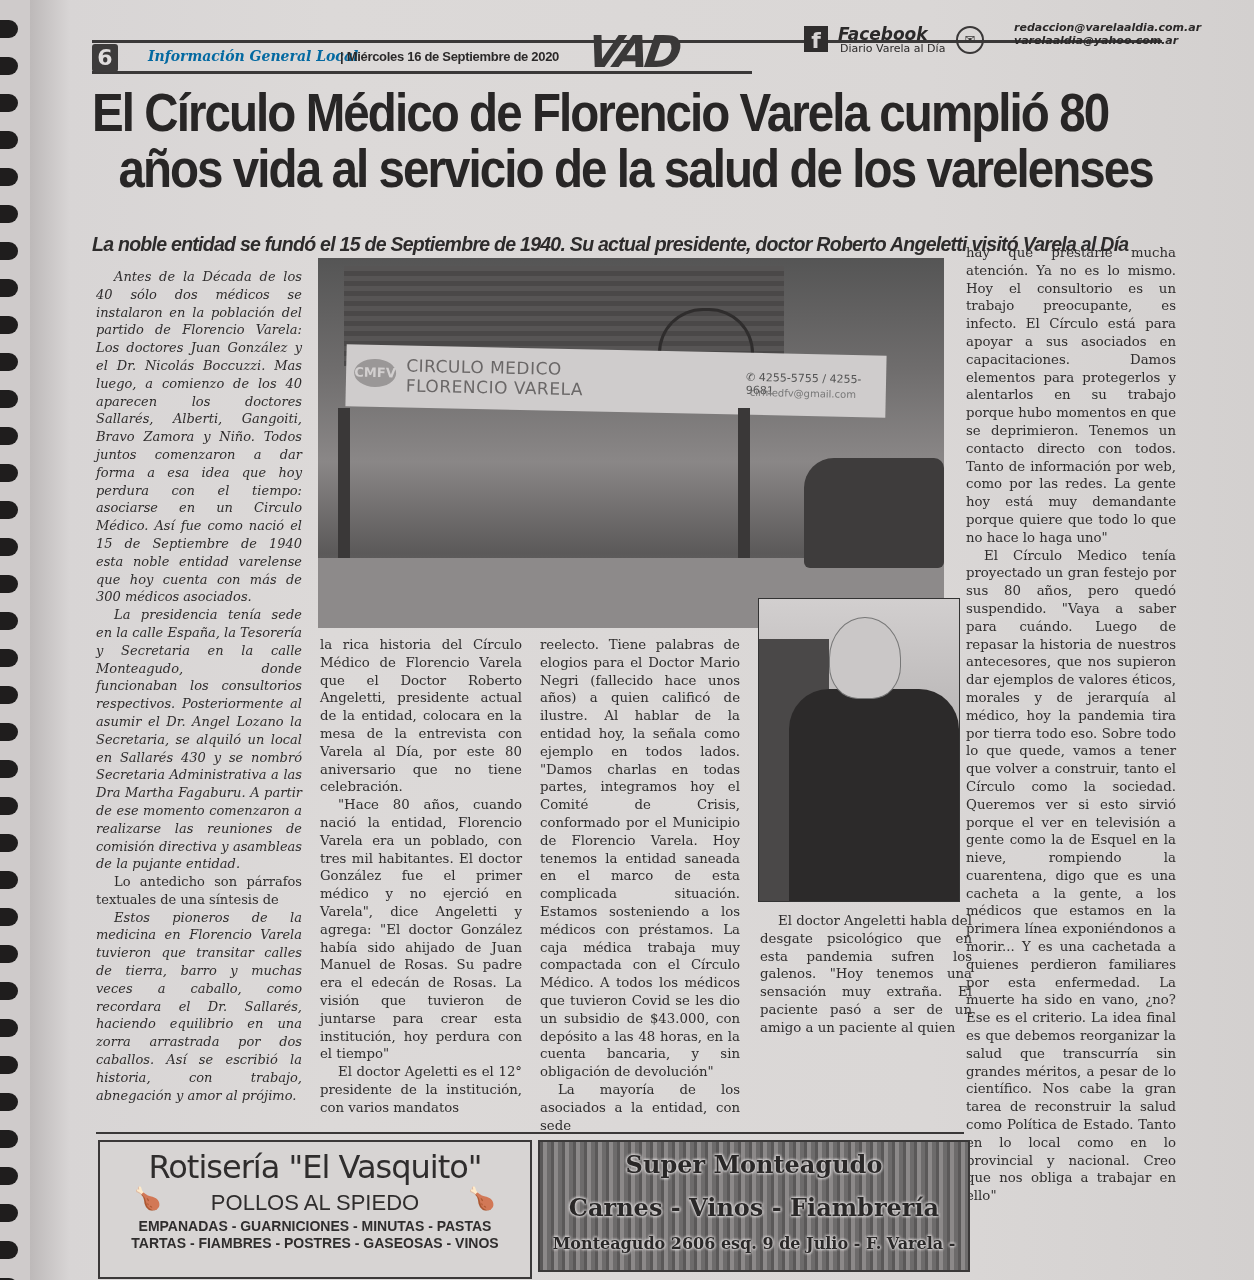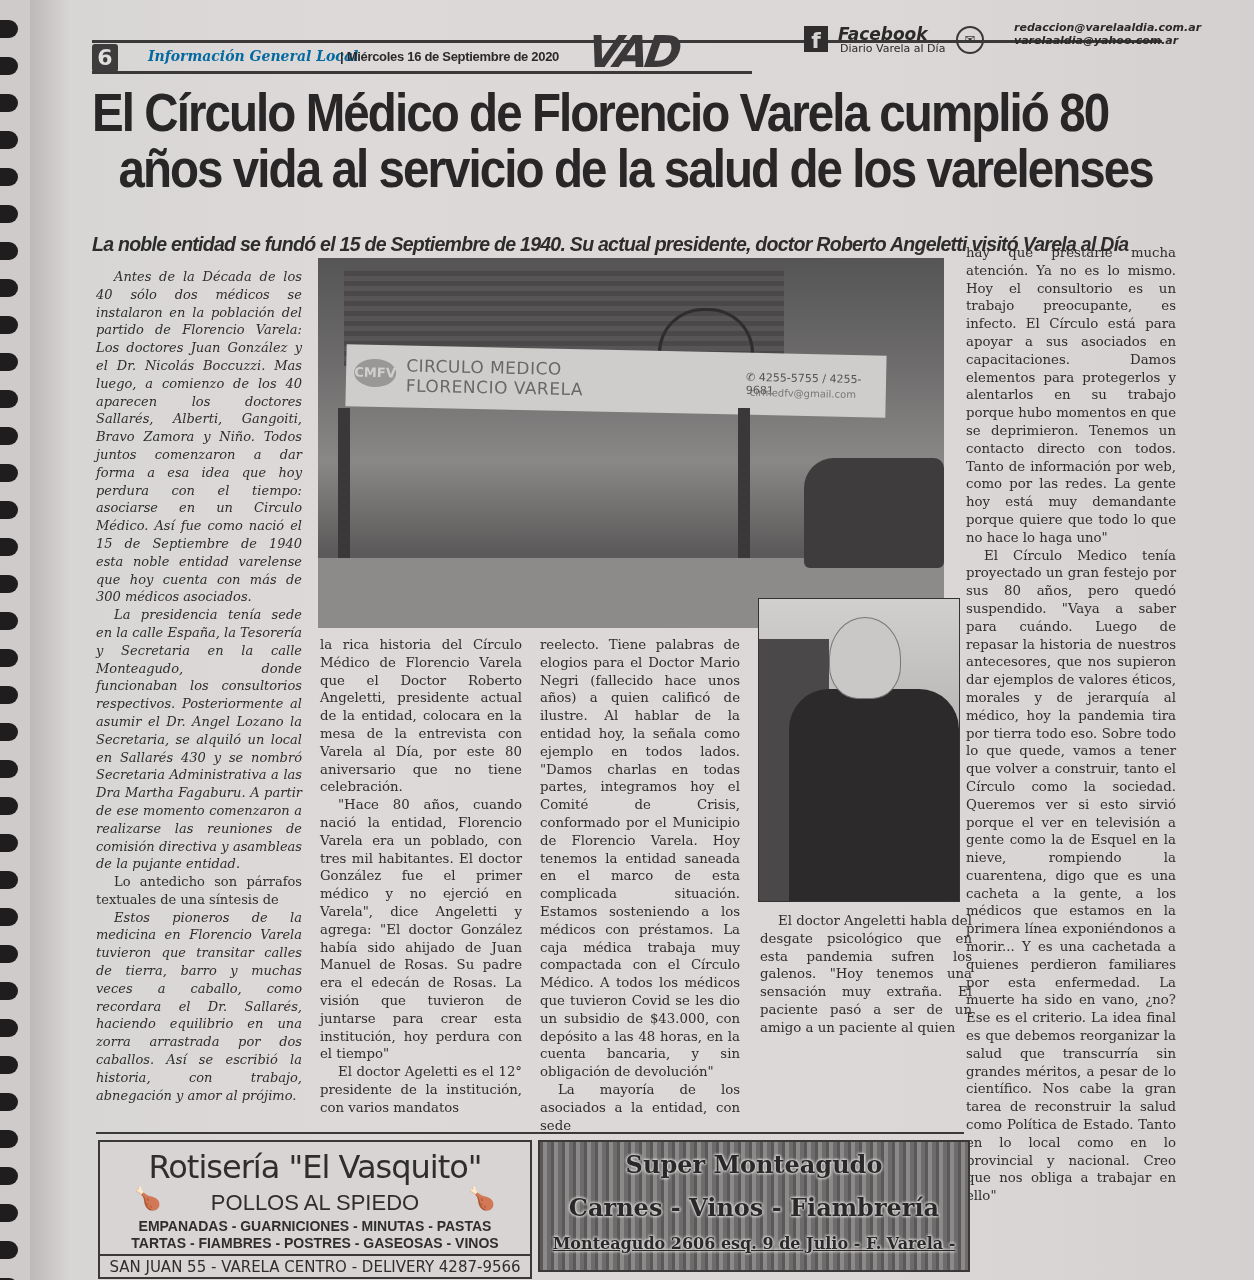--- a/index.html
+++ b/index.html
@@ -54,21 +54,21 @@
   .ad1-title{position:absolute;left:0;right:0;top:6px;font:32px "DejaVu Sans",sans-serif;letter-spacing:-1px;}
   .ad1-sub{position:absolute;left:0;right:0;top:48px;font:22px "Liberation Sans",sans-serif;}
   .ad1-items1{position:absolute;left:0;right:0;top:76px;font:bold 14px "Liberation Sans",sans-serif;}
   .ad1-items2{position:absolute;left:0;right:0;top:93px;font:bold 14px "Liberation Sans",sans-serif;}
   .ad1-addr{position:absolute;left:0;right:0;top:112px;font:15px "DejaVu Sans",sans-serif;border-top:2px solid #3a3838;padding-top:2px;}
   .chicken{position:absolute;top:44px;width:56px;height:26px;font-size:22px;line-height:26px;color:#3a3838;}
   .ad2{position:absolute;left:538px;top:1140px;width:428px;height:128px;border:2px solid #3a3838;background:repeating-linear-gradient(90deg,#5a5858 0 3px,#8c8989 3px 7px,#6d6b6b 7px 11px);color:#d5d2d2;text-align:center;overflow:hidden;}
   .ad2 span{display:block;font-family:"DejaVu Serif",serif;font-weight:bold;color:#2a2828;text-shadow:0 0 3px #e0dddd,0 0 3px #e0dddd,0 0 3px #e0dddd;}
   .ad2-title{margin-top:8px;font-size:24px;}
   .ad2-sub{margin-top:14px;font-size:24px;}
-  .ad2-addr{margin-top:12px;font-size:16px;text-decoration:underline;}
+  .ad2-addr{margin-top:12px;font-size:16px;}
   .rule{position:absolute;height:2px;background:#3a3838;}
 </style>
 </head>
 <body>
 
 <div class="page"></div>
 <div class="spiral" id="spiral">
     <div class="ring" style="top: 20px;"></div>
     <div class="ring" style="top: 57px;"></div>
     <div class="ring" style="top: 94px;"></div>
@@ -180,20 +180,19 @@
 
 <div class="rule" style="left:96px;top:1132px;width:868px"></div>
 
 <div class="ad1">
   <div class="ad1-title">Rotisería "El Vasquito"</div>
   <div class="chicken" style="left:20px">🍗</div>
   <div class="chicken" style="right:20px">🍗</div>
   <div class="ad1-sub">POLLOS AL SPIEDO</div>
   <div class="ad1-items1">EMPANADAS - GUARNICIONES - MINUTAS - PASTAS</div>
   <div class="ad1-items2">TARTAS - FIAMBRES - POSTRES - GASEOSAS - VINOS</div>
-  <div class="ad1-addr">SAN JUAN 55 - VARELA CENTRO - DELIVERY 4287-9566</div>
 </div>
 
 <div class="ad2">
   <span class="ad2-title">Super Monteagudo</span>
   <span class="ad2-sub">Carnes - Vinos - Fiambrería</span>
   <span class="ad2-addr">Monteagudo 2606 esq. 9 de Julio - F. Varela -</span>
 </div>
 
 </body></html>

